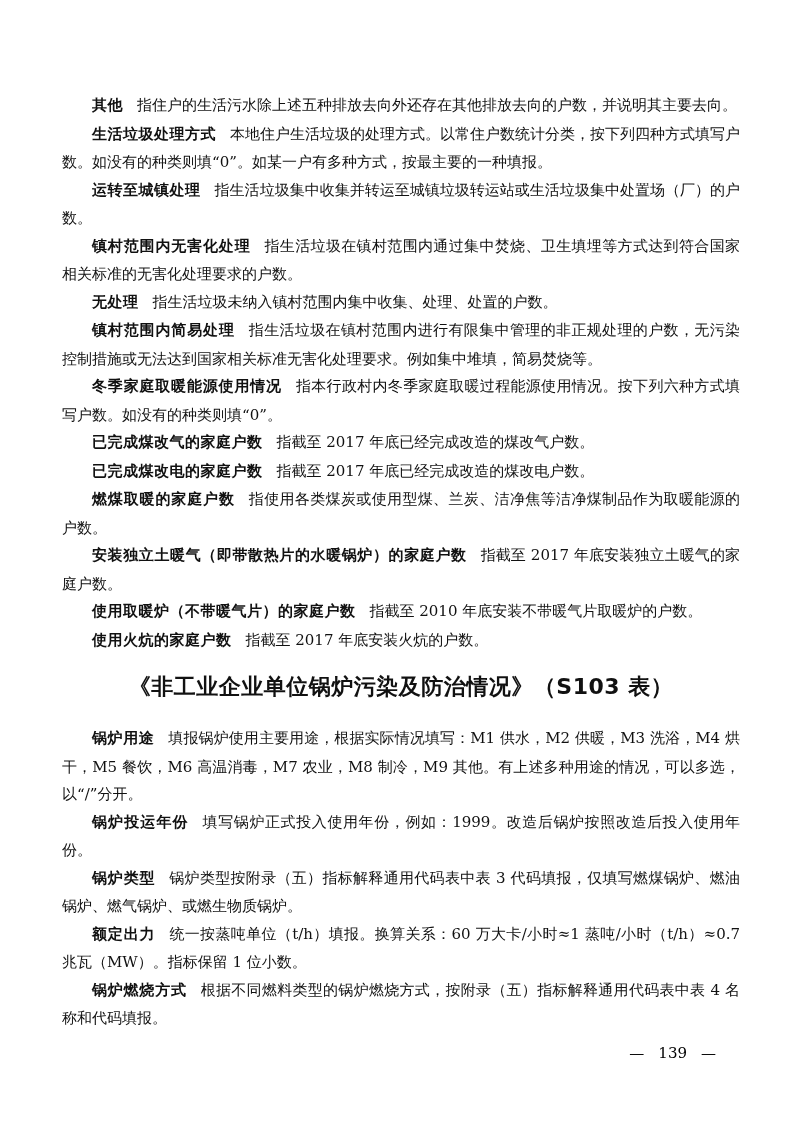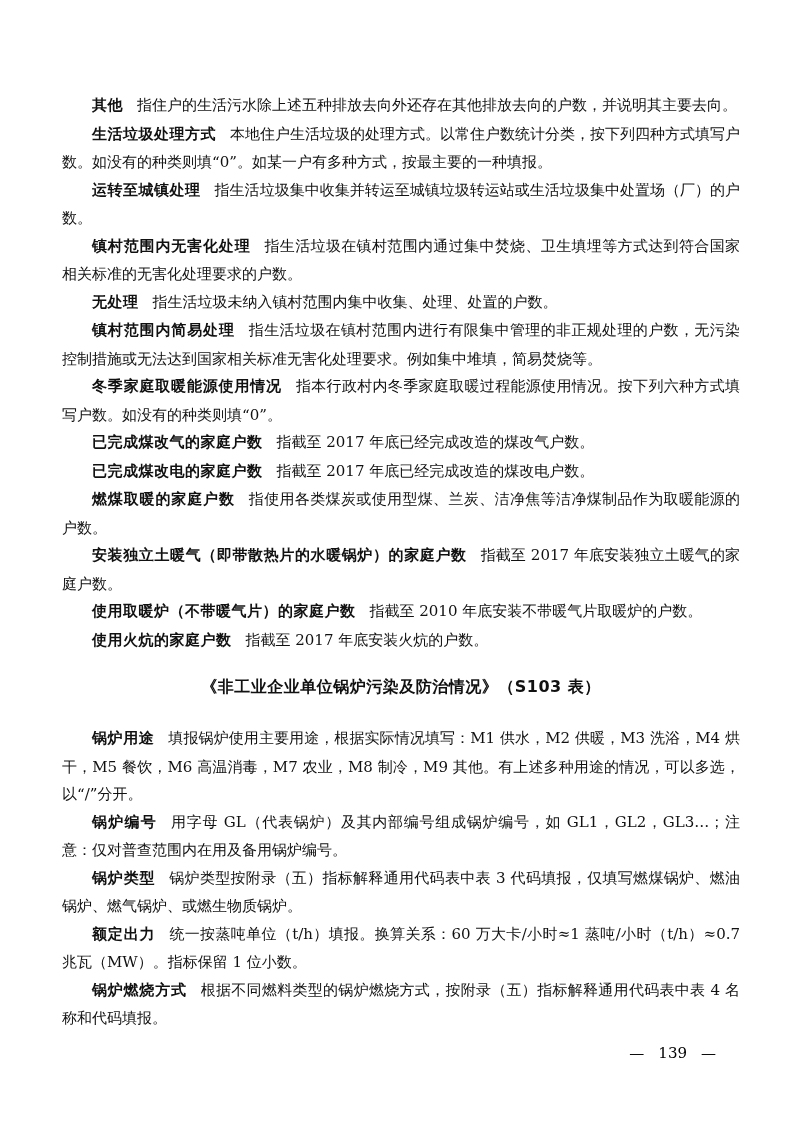--- a/index.html
+++ b/index.html
@@ -31,21 +31,21 @@
     font-family: Liberation Mono, monospace;
     font-weight: bold;
     margin-right: 14px;
     letter-spacing: 0.5px;
   }
   .heading {
     margin: 17px 0 23px 0;
     text-align: center;
     font-family: "DejaVu Sans", sans-serif;
     font-weight: bold;
-    font-size: 16px;
+    font-size: 22px;
     line-height: 30px;
     letter-spacing: 0.5px;
   }
   .footer {
     position: absolute;
     top: 1044px;
     right: 84px;
     font-size: 15px;
     line-height: 18px;
     color: #000000;
@@ -75,21 +75,21 @@
         <p class="para"><span class="term">安装独立土暖气（即带散热片的水暖锅炉）的家庭户数</span><span class="def">指截至 2017 年底安装独立土暖气的家庭户数。</span></p>
         <p class="para"><span class="term">使用取暖炉（不带暖气片）的家庭户数</span><span class="def">指截至 2010 年底安装不带暖气片取暖炉的户数。</span></p>
         <p class="para"><span class="term">使用火炕的家庭户数</span><span class="def">指截至 2017 年底安装火炕的户数。</span></p>
       </div>
 
     <h2 class="heading">《非工业企业单位锅炉污染及防治情况》（S103 表）</h2>
 
     <div>
 
     <p class="para"><span class="term">锅炉用途</span><span class="def">填报锅炉使用主要用途，根据实际情况填写：M1 供水，M2 供暖，M3 洗浴，M4 烘干，M5 餐饮，M6 高温消毒，M7 农业，M8 制冷，M9 其他。有上述多种用途的情况，可以多选，以“/”分开。</span></p>
-        <p class="para"><span class="term">锅炉编号</span><span class="def">用字母 GL（代表锅炉）及其内部编号组成锅炉编号，如 GL1，GL2，GL3…；注意：仅对普查范围内在用及备用锅炉编号。</span></p>
+        <p class="para"><span class="term">锅炉投运年份</span><span class="def">填写锅炉正式投入使用年份，例如：1999。改造后锅炉按照改造后投入使用年份。</span></p>
         <p class="para"><span class="term">锅炉类型</span><span class="def">锅炉类型按附录（五）指标解释通用代码表中表 3 代码填报，仅填写燃煤锅炉、燃油锅炉、燃气锅炉、或燃生物质锅炉。</span></p>
         <p class="para"><span class="term">额定出力</span><span class="def">统一按蒸吨单位（t/h）填报。换算关系：60 万大卡/小时≈1 蒸吨/小时（t/h）≈0.7 兆瓦（MW）。指标保留 1 位小数。</span></p>
         <p class="para"><span class="term">锅炉燃烧方式</span><span class="def">根据不同燃料类型的锅炉燃烧方式，按附录（五）指标解释通用代码表中表 4 名称和代码填报。</span></p>
       </div>
 
   </div>
 
   <div class="footer">
     <span class="dash">—</span><span class="pagenum">139</span><span class="dash">—</span>
   </div>

